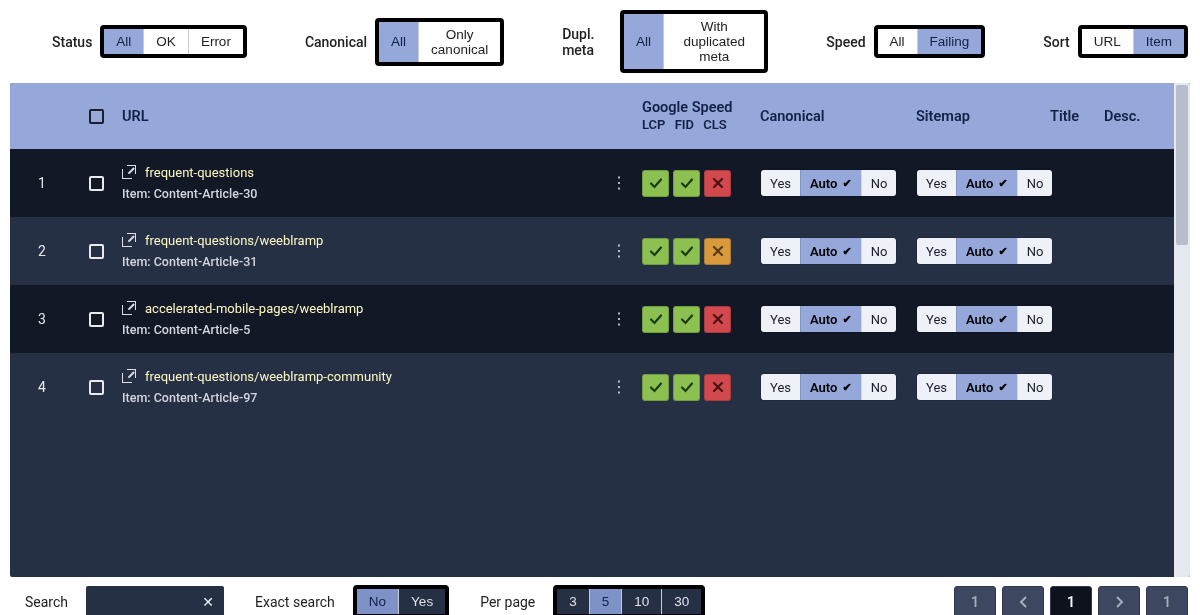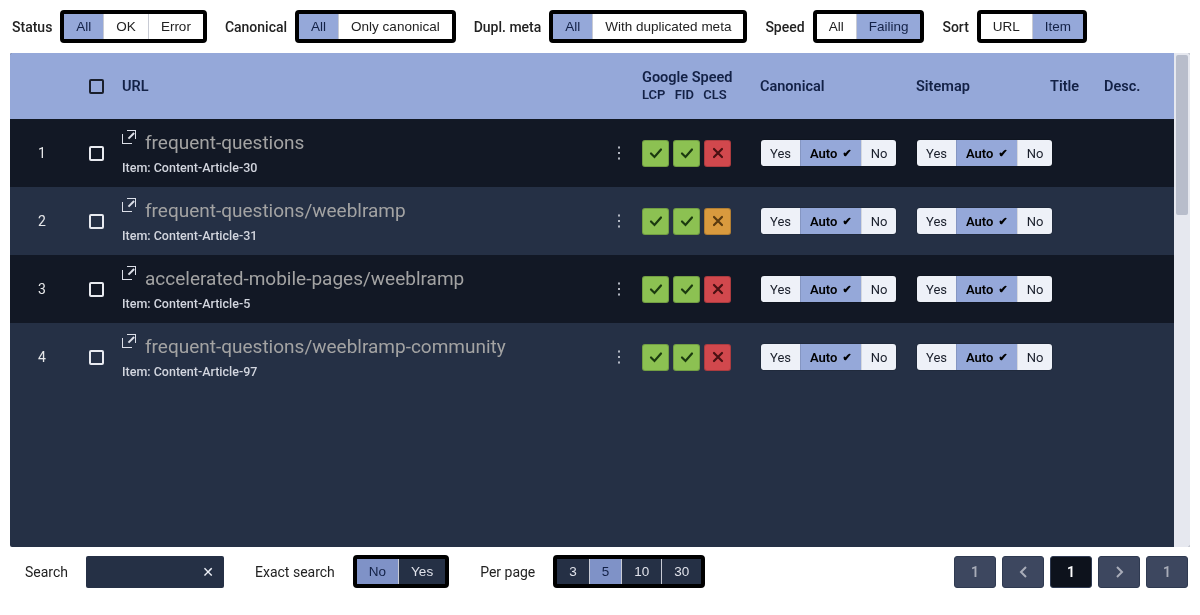--- a/index.html
+++ b/index.html
@@ -14,21 +14,21 @@
   }
 
   
   .filters {
     display: flex;
     align-items: center;
     gap: 18px;
     padding: 10px 12px;
   }
   .fg { display: flex; align-items: center; gap: 6px; }
-  .fg-label { font-size: 14px; color: #222; font-weight: 500; margin-right: 2px; }
+  .fg-label { font-size: 14px; color: #222; font-weight: 500; margin-right: 2px; margin-left: 40px; }
   .seg {
     display: inline-flex;
     border: 4px solid #000000;
     border-radius: 4px;
     overflow: hidden;
   }
   .seg button {
     background: #fff;
     border: none;
     border-left: 1px solid #c8cbd4;
@@ -100,21 +100,21 @@
   .col-desc { width: 50px; text-align: left; }
 
   .chkbox {
     width: 15px; height: 15px;
     border: 2px solid #1a1f2b;
     border-radius: 2px;
     cursor: pointer;
   }
   .row .chkbox { border-color: #e8eaf0; }
 
-  .url-line { display: flex; gap: 10px; font-size: 19px; color: #a3a3a3; }
+  .url-line { display: flex; align-items: center; gap: 10px; font-size: 13px; color: #fef9c3; }
   .ext-icon {
     width: 13px; height: 13px;
     position: relative;
     display: inline-block;
     flex: 0 0 13px;
   }
   .ext-icon::before {
     content: "";
     position: absolute;
     left: 0; bottom: 0;

